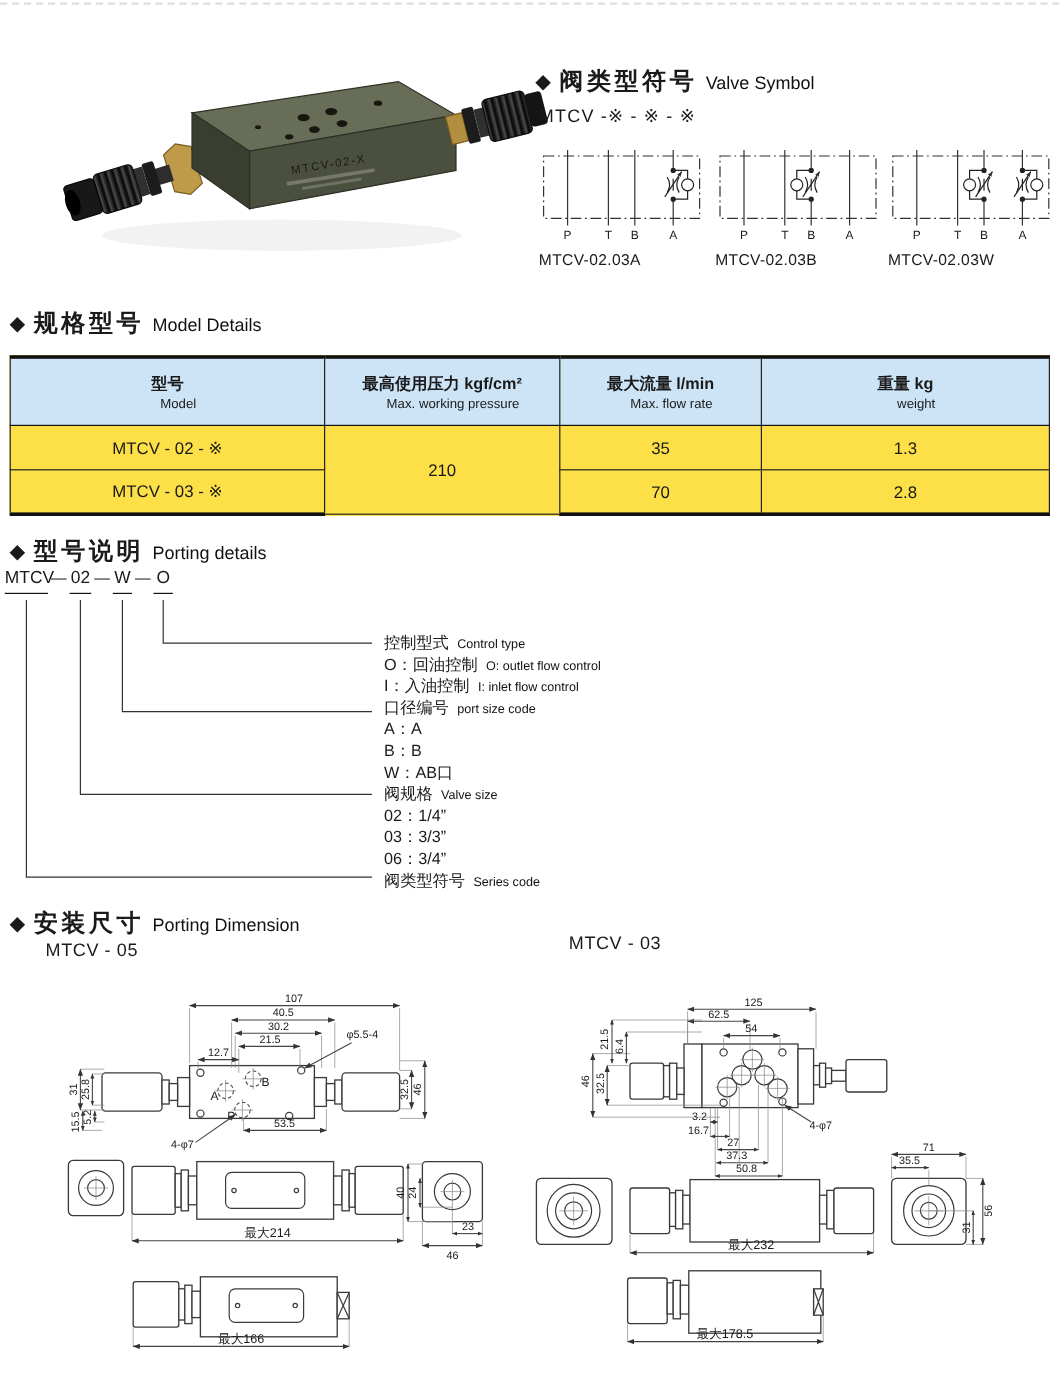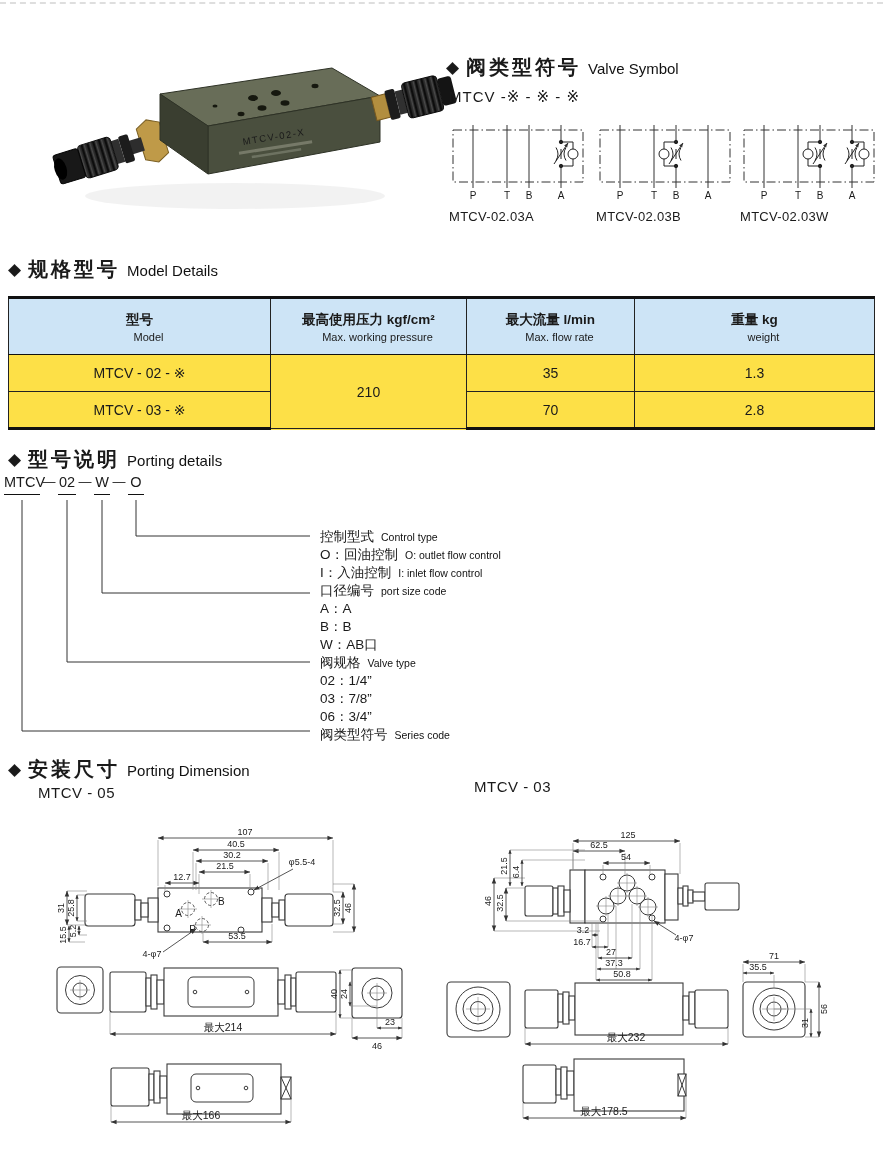--- a/index.html
+++ b/index.html
@@ -261,23 +261,23 @@
   </svg>
 
   <div class="legend" style="left:320px; top:527px">
     <div class="legend-row"><span class="zh">控制型式</span><span class="en">Control type</span></div>
     <div class="legend-row"><span class="zh">O：回油控制</span><span class="en">O: outlet flow control</span></div>
     <div class="legend-row"><span class="zh">I：入油控制</span><span class="en">I: inlet flow control</span></div>
     <div class="legend-row"><span class="zh">口径编号</span><span class="en">port size code</span></div>
     <div class="legend-row"><span class="zh">A：A</span><span class="en"></span></div>
     <div class="legend-row"><span class="zh">B：B</span><span class="en"></span></div>
     <div class="legend-row"><span class="zh">W：AB口</span><span class="en"></span></div>
-    <div class="legend-row"><span class="zh">阀规格</span><span class="en">Valve type</span></div>
+    <div class="legend-row"><span class="zh">阀规格</span><span class="en">Valve size</span></div>
     <div class="legend-row"><span class="zh">02：1/4”</span><span class="en"></span></div>
-    <div class="legend-row"><span class="zh">03：7/8”</span><span class="en"></span></div>
+    <div class="legend-row"><span class="zh">03：3/3”</span><span class="en"></span></div>
     <div class="legend-row"><span class="zh">06：3/4”</span><span class="en"></span></div>
     <div class="legend-row"><span class="zh">阀类型符号</span><span class="en">Series code</span></div>
   </div>
 
   <div class="sec-head" style="left:8px; top:756px">
     <span class="diamond">◆</span>
     <span class="zh">安装尺寸</span>
     <span class="en">Porting Dimension</span>
   </div>
   <div class="sub-label" style="left:38px; top:784px">MTCV - 05</div>

